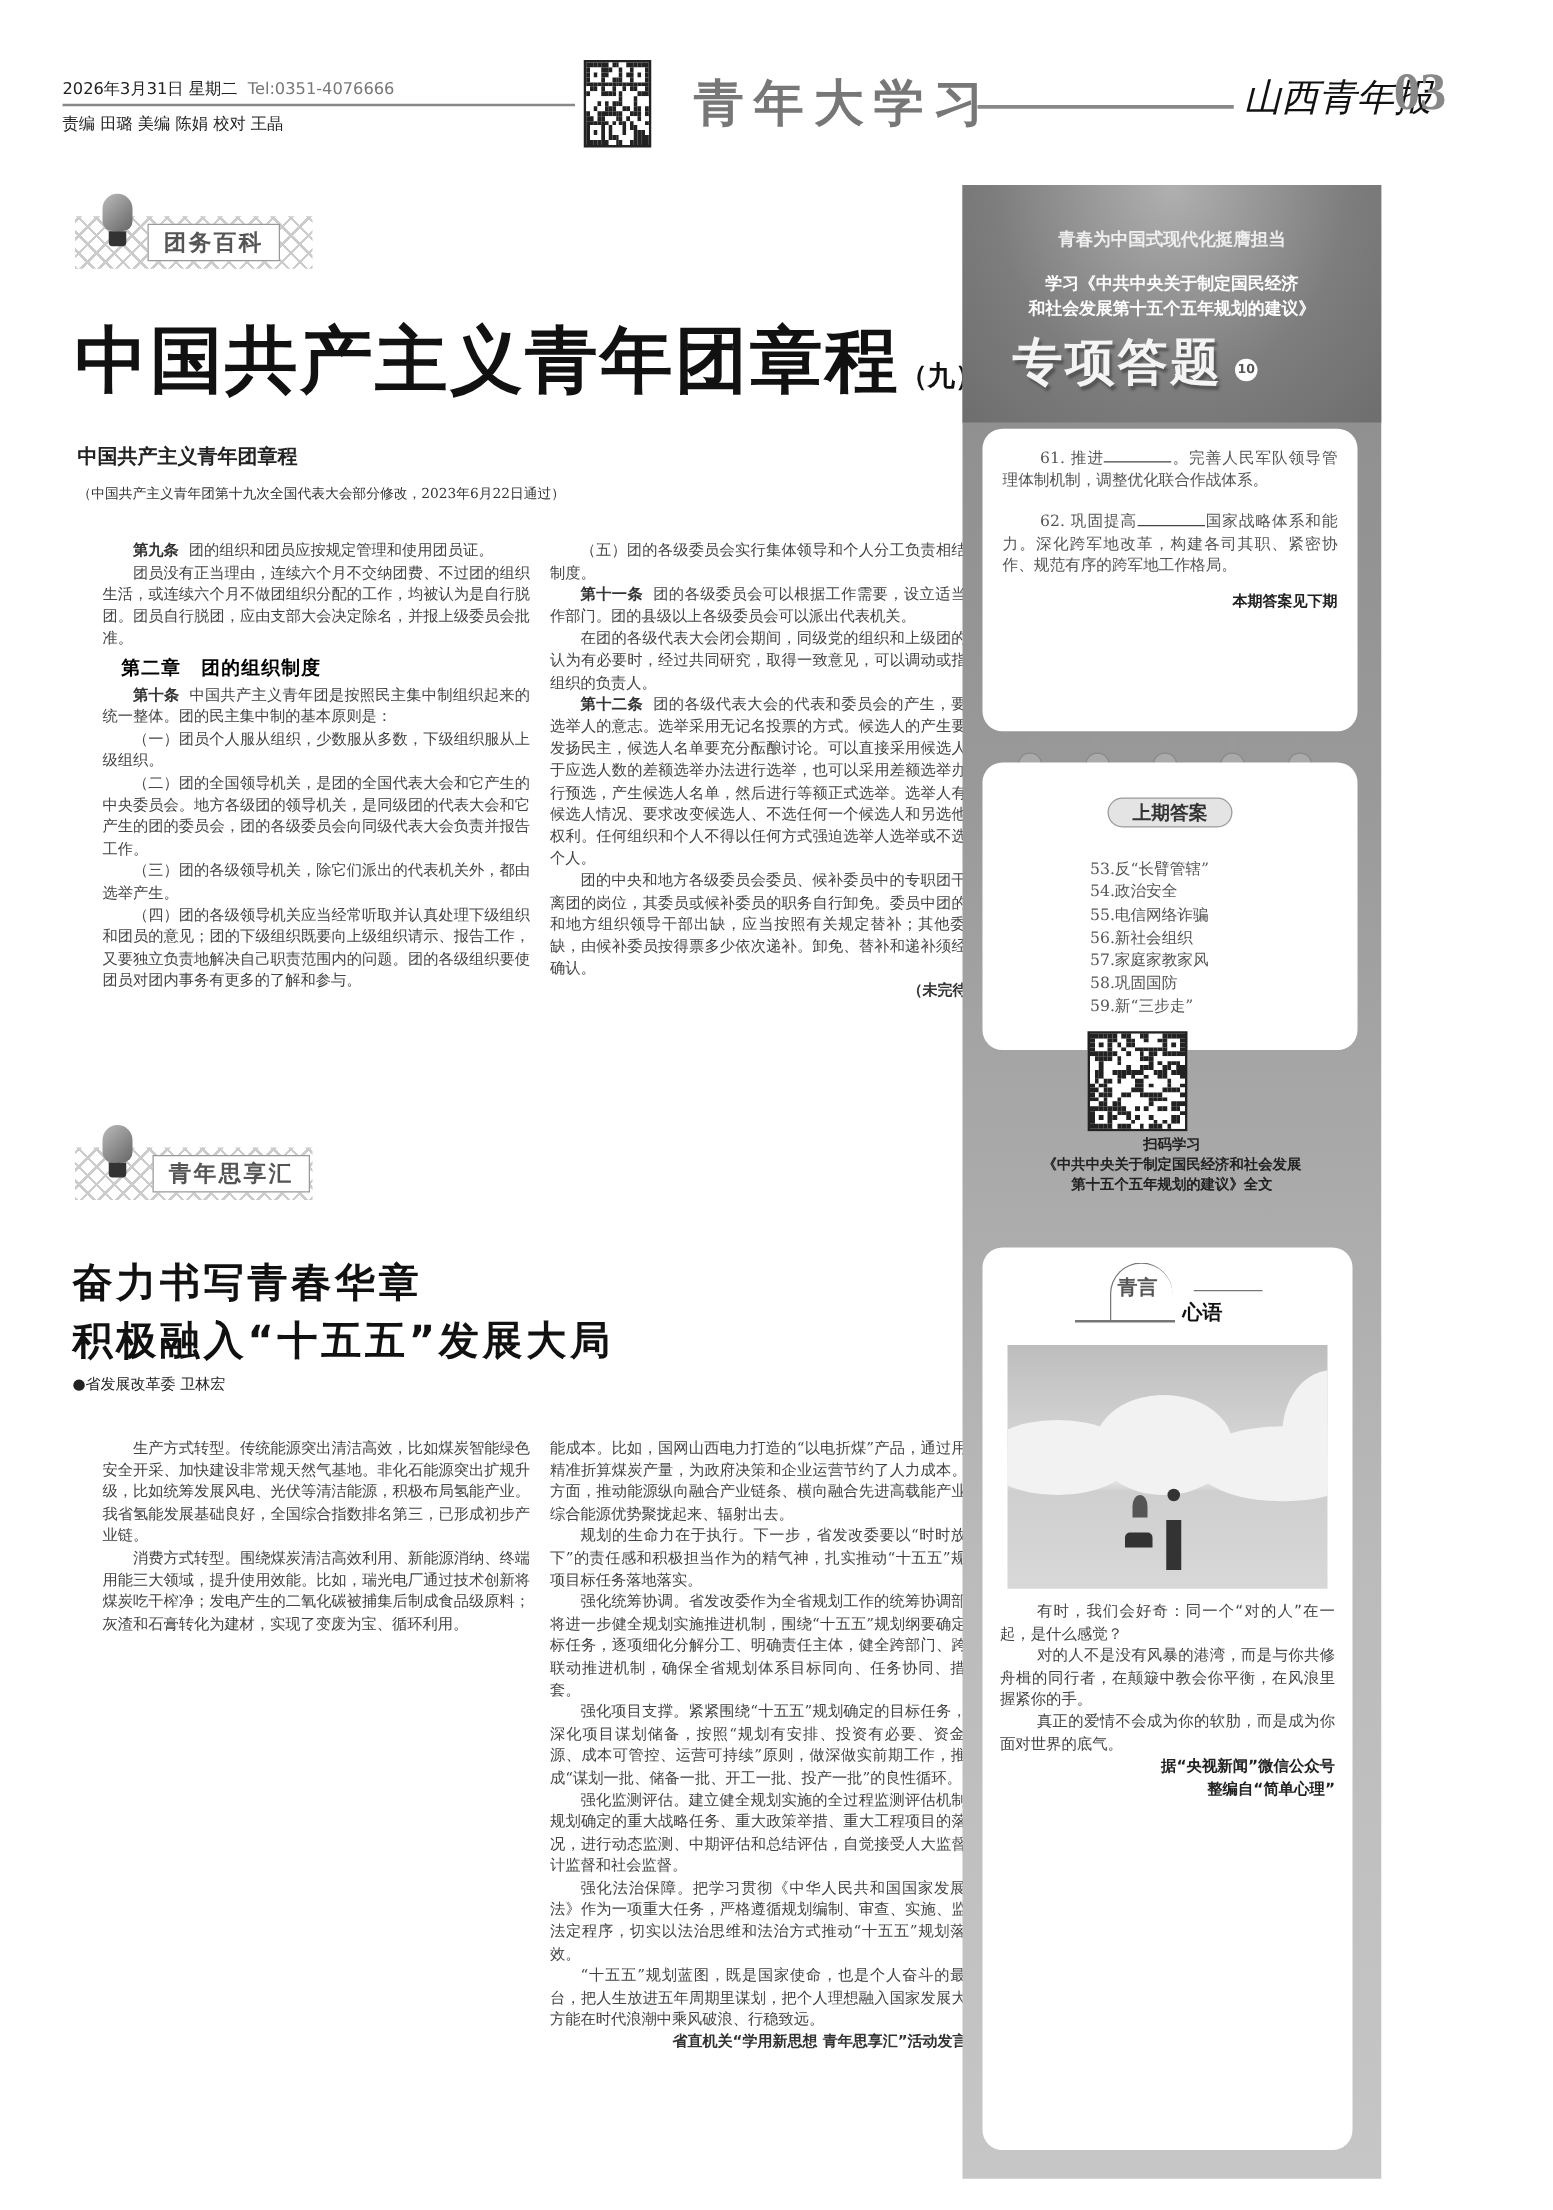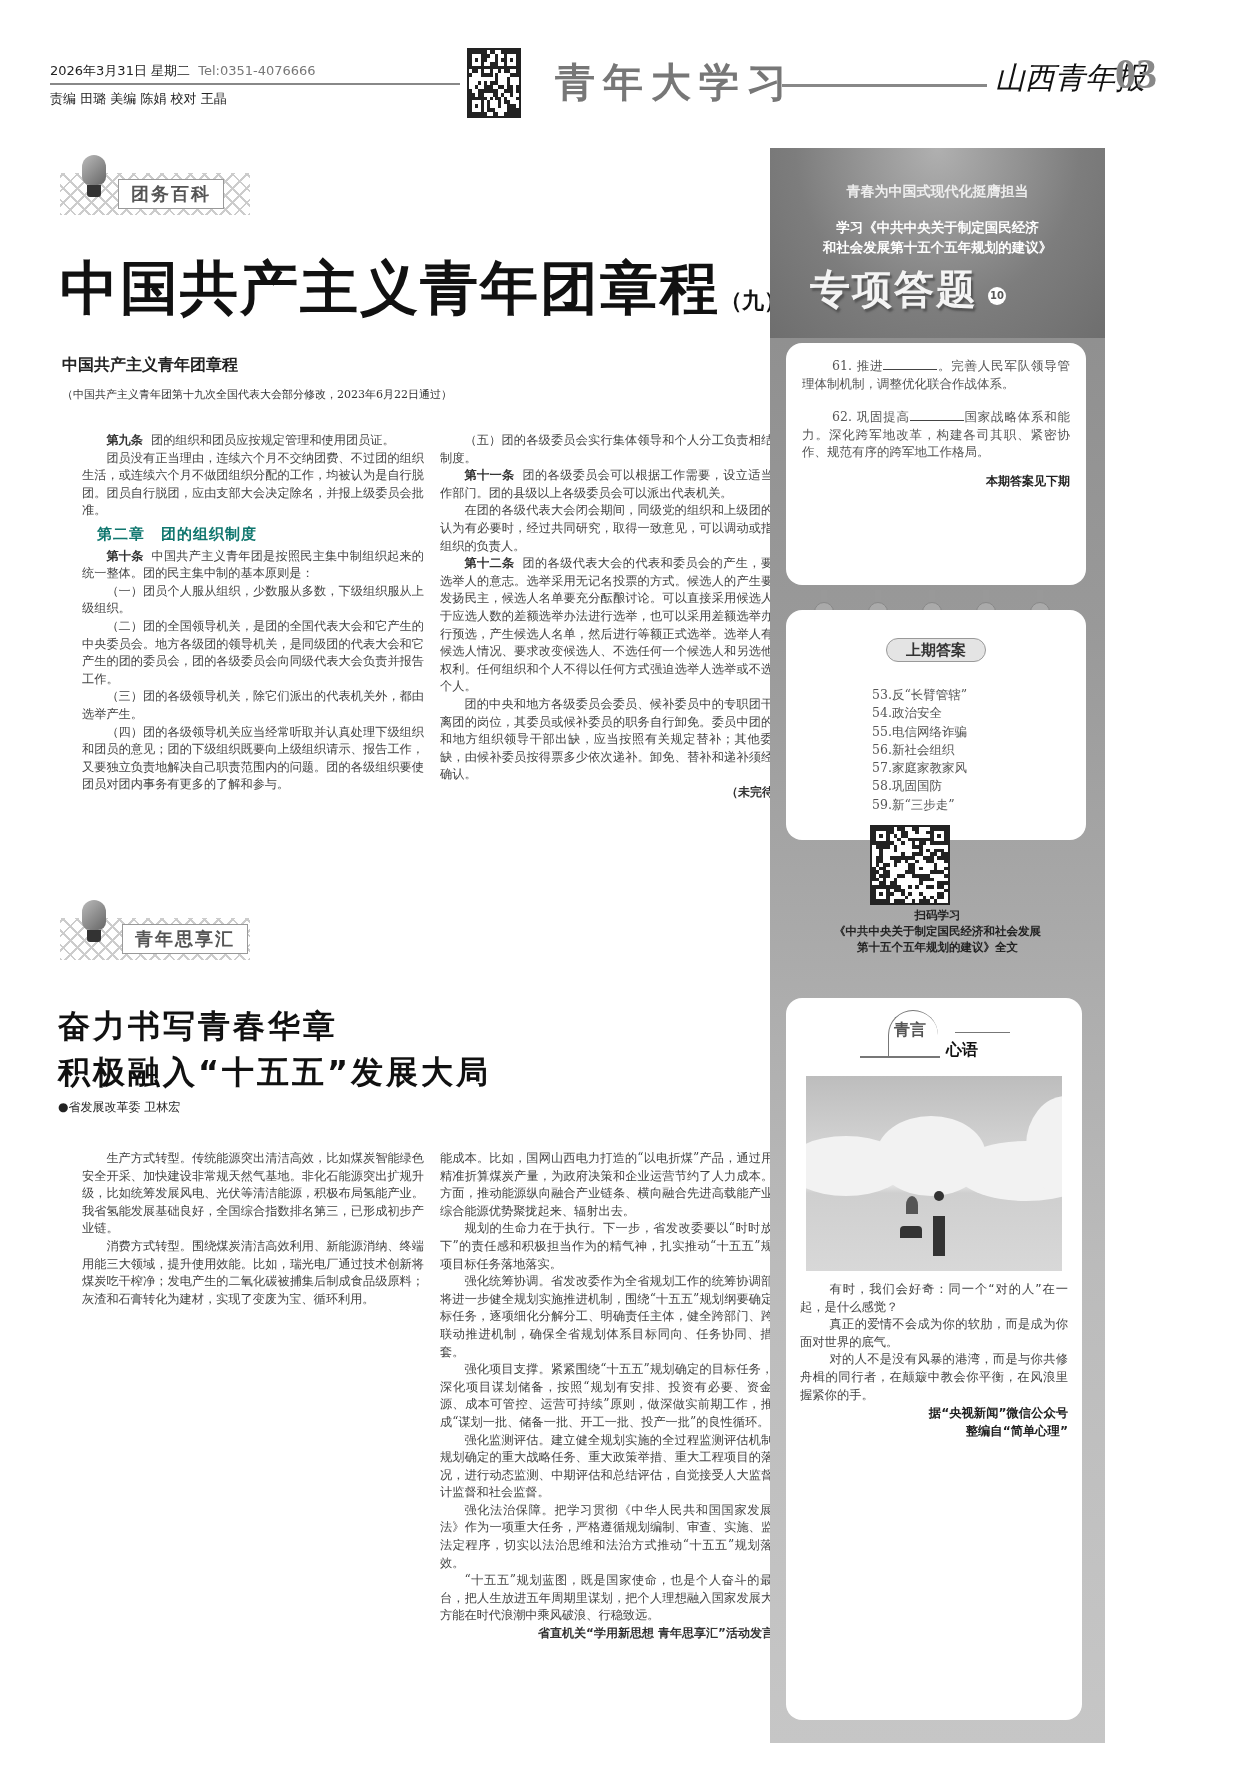--- a/index.html
+++ b/index.html
@@ -30,21 +30,21 @@
   
   .a1-title { left: 60px; top: 250px; font-size: 58px; font-weight: bold; color: #111; letter-spacing: 2px; }
   .a1-title .part { font-size: 22px; letter-spacing: 0; }
   .a1-sub { left: 62px; top: 355px; font-family: "DejaVu Sans", sans-serif; font-size: 16px; font-weight: bold; color: #222; }
   .a1-note { left: 62px; top: 387px; font-size: 11px; color: #333; }
 
   .col { font-size: 12.2px; line-height: 17.6px; color: #444; text-align: justify; }
   .col p { text-indent: 2em; }
   .col p.flush { text-indent: 0; }
   .col b.art { font-family: "DejaVu Sans", sans-serif; font-weight: bold; color: #333; margin-right: 8px; }
-  .col h3 { font-size: 15px; font-weight: bold; color: #0f766e; margin: 6px 0 4px 1em; letter-spacing: 1px; }
+  .col h3 { font-size: 15px; font-weight: bold; color: #000000; margin: 6px 0 4px 1em; letter-spacing: 1px; }
   .col .cont { text-align: right; font-family: "DejaVu Sans", sans-serif; font-weight: bold; font-size: 12px; color: #333; }
   .col .source { text-align: right; font-family: "DejaVu Sans", sans-serif; font-weight: bold; font-size: 12px; color: #333; }
 
   
   .a2-title { left: 58px; top: 900px; font-size: 32px; font-weight: bold; color: #111; line-height: 46px; letter-spacing: 3px; font-family: "DejaVu Sans", sans-serif; }
   .a2-byline { left: 58px; top: 997px; font-family: "DejaVu Sans", sans-serif; font-size: 12px; color: #222; }
 
   
   .side { left: 770px; top: 148px; width: 335px; height: 1595px; background: linear-gradient(180deg, #8a8a8a 0%, #999 30%, #aaa 50%, #bbb 70%, #c6c6c6 100%); }
   .side-banner { left: 770px; top: 148px; width: 335px; height: 190px; background: radial-gradient(ellipse at 50% 0%, #b0b0b0 0%, #7d7d7d 60%, #6e6e6e 100%); }
@@ -961,18 +961,18 @@
     <div class="cloud" style="left:70px; top:40px; width:110px; height:80px;"></div>
     <div class="cloud" style="left:150px; top:65px; width:140px; height:60px;"></div>
     <div class="cloud" style="left:220px; top:20px; width:80px; height:100px;"></div>
     <div class="fig" style="left:100px; top:120px; width:12px; height:18px; border-radius:50% 50% 0 0; background:#555;"></div>
     <div class="fig" style="left:94px; top:150px; width:22px; height:12px; border-radius:4px 4px 0 0;"></div>
     <div class="fig" style="left:128px; top:115px; width:10px; height:10px; border-radius:50%;"></div>
     <div class="fig" style="left:127px; top:140px; width:12px; height:40px;"></div>
   </div>
   <div id="essay">
       <p class="first">有时，我们会好奇：同一个“对的人”在一起，是什么感觉？</p>
+      <p>对的人不是没有风暴的港湾，而是与你共修舟楫的同行者，在颠簸中教会你平衡，在风浪里握紧你的手。</p>
       <p>真正的爱情不会成为你的软肋，而是成为你面对世界的底气。</p>
-      <p>对的人不是没有风暴的港湾，而是与你共修舟楫的同行者，在颠簸中教会你平衡，在风浪里握紧你的手。</p>
     </div>
   <div class="src">据“央视新闻”微信公众号</div>
   <div class="src">整编自“简单心理”</div>
 </div>
 
 </body></html>

